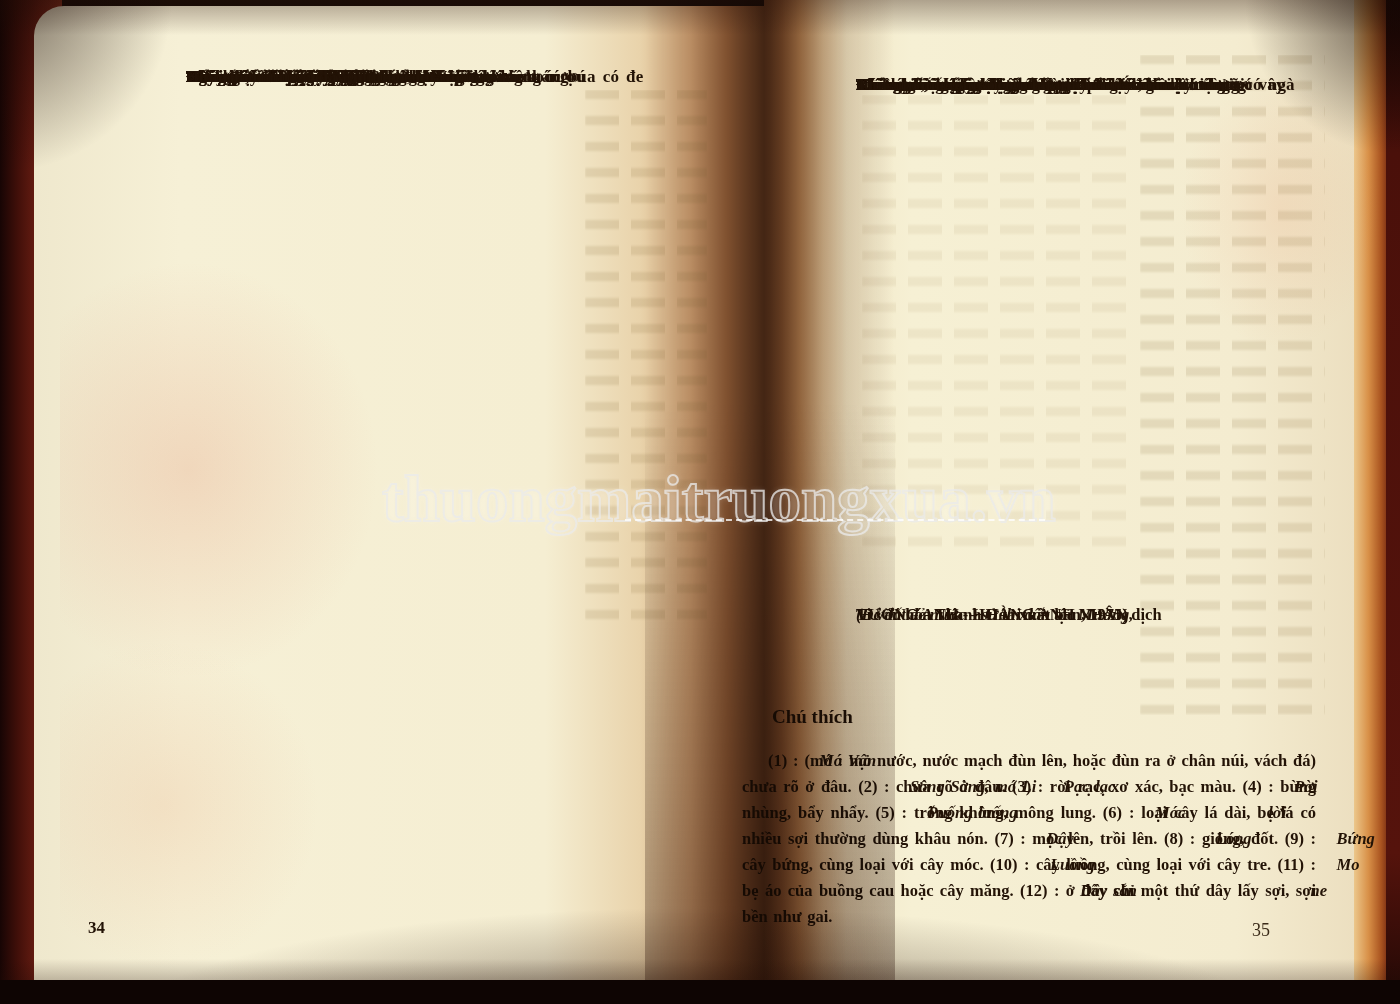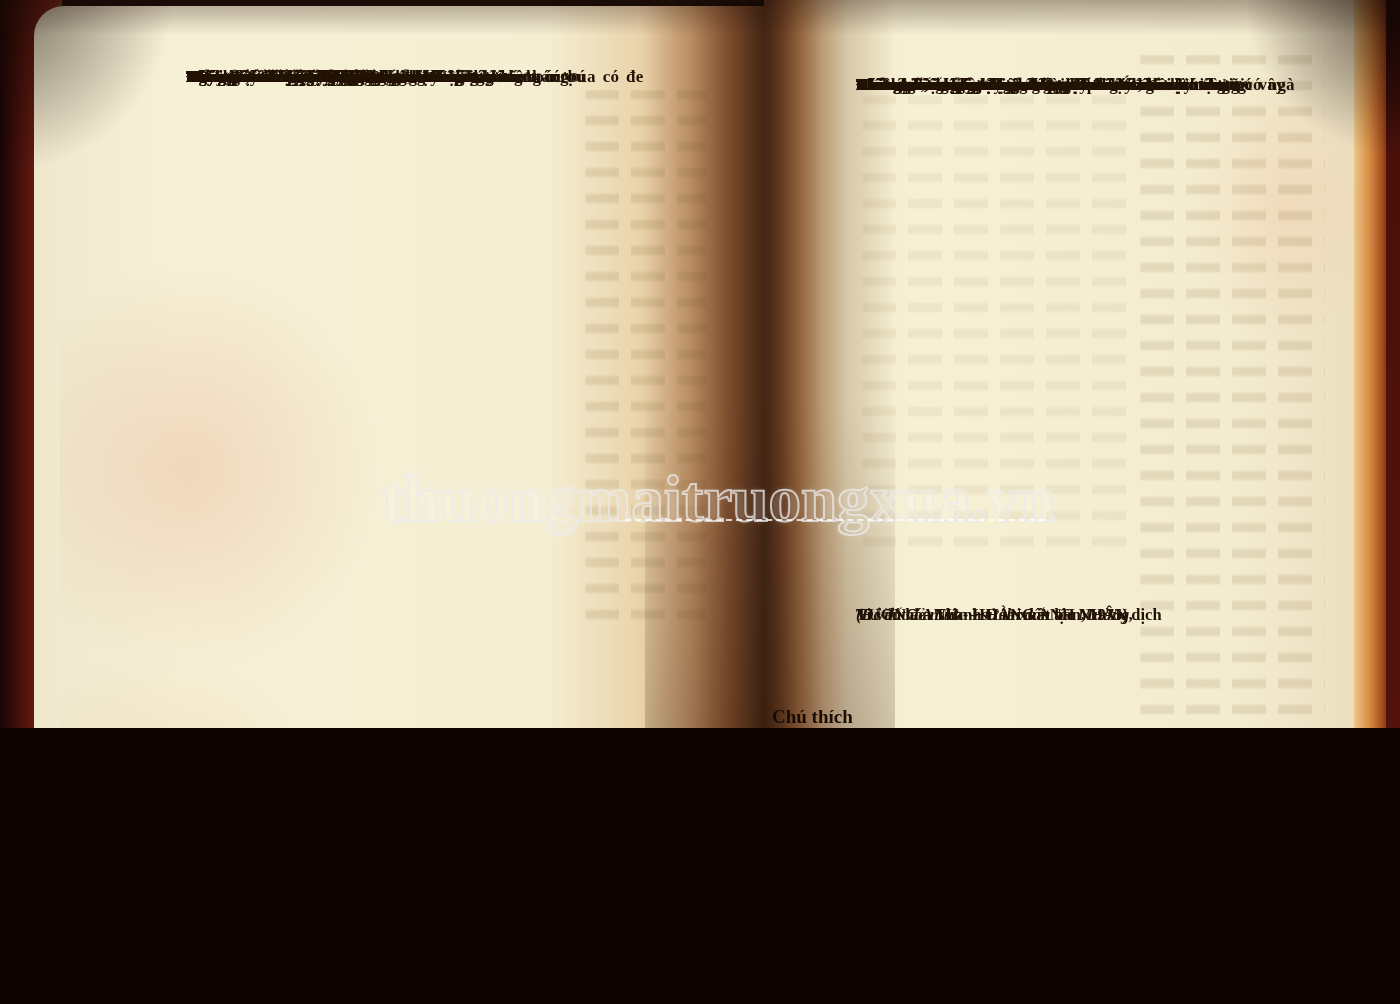--- a/index.html
+++ b/index.html
@@ -1,16 +1,16 @@
 <!DOCTYPE html>
 <html style="--ink: #231306; --paper: #f5efd3; --cover: #581309; --edge-orange: #d18a45; --watermark-gray: #e6e6e6;"><head>
 <meta charset="utf-8">
 <style>
   html,body{margin:0;padding:0;background:#0e0503;}
-  .scene{position:relative;width:1400px;height:728px;overflow:hidden;
+  .scene{position:relative;width:1400px;height:980px;overflow:hidden;
          background:#140a06;font-family:"Liberation Serif",serif;}
   .scene *{position:absolute;}
 
   
   .cover-left{left:0;top:0;width:62px;height:1004px;
     background:linear-gradient(90deg,#170504 0%,#43100a 30%,#6e1f14 65%,#89311e 100%);}
   .page-left{left:34px;top:6px;width:730px;height:996px;border-radius:30px 0 0 22px;
     background:linear-gradient(90deg,#efe8cd 0%,#f6f0d6 20%,#f5eed2 70%,#e9d3ab 83%,#cfa274 90%,#9d6940 95%,#5f3a20 100%);}
   .page-right{left:764px;top:0;width:590px;height:1004px;
     background:linear-gradient(90deg,#5f3a20 0%,#8a5a34 3%,#bb8a58 6%,#e2c89e 10%,#f2e8c8 14%,#f6f0d4 25%,#f4ecd0 80%,#ecdfc0 100%);}

